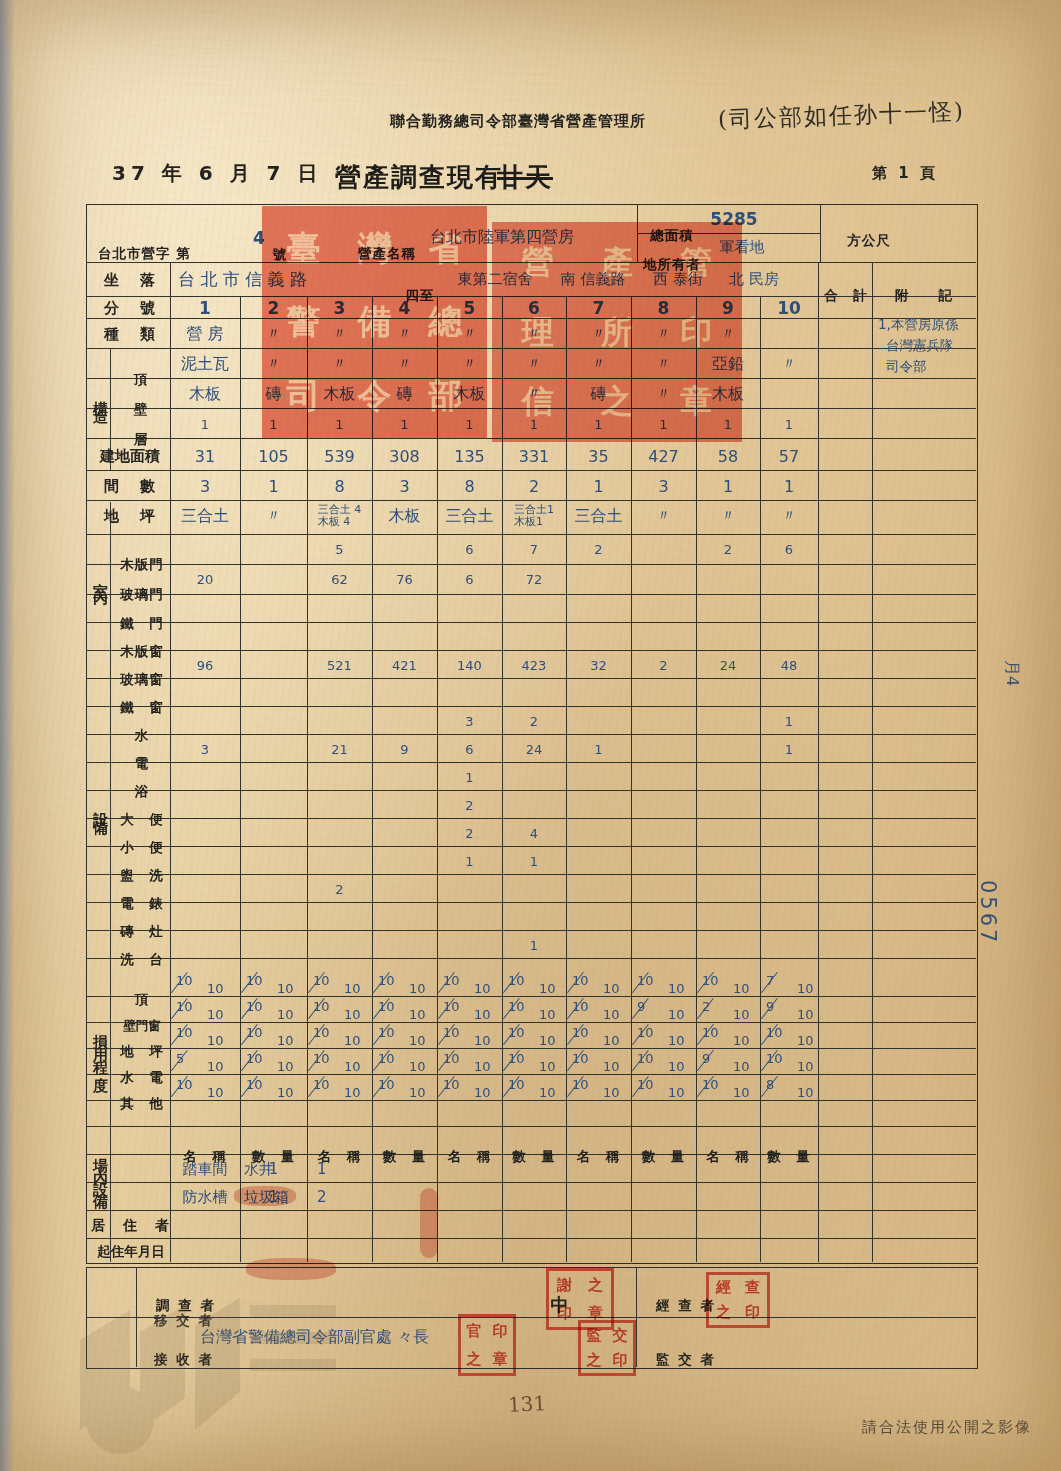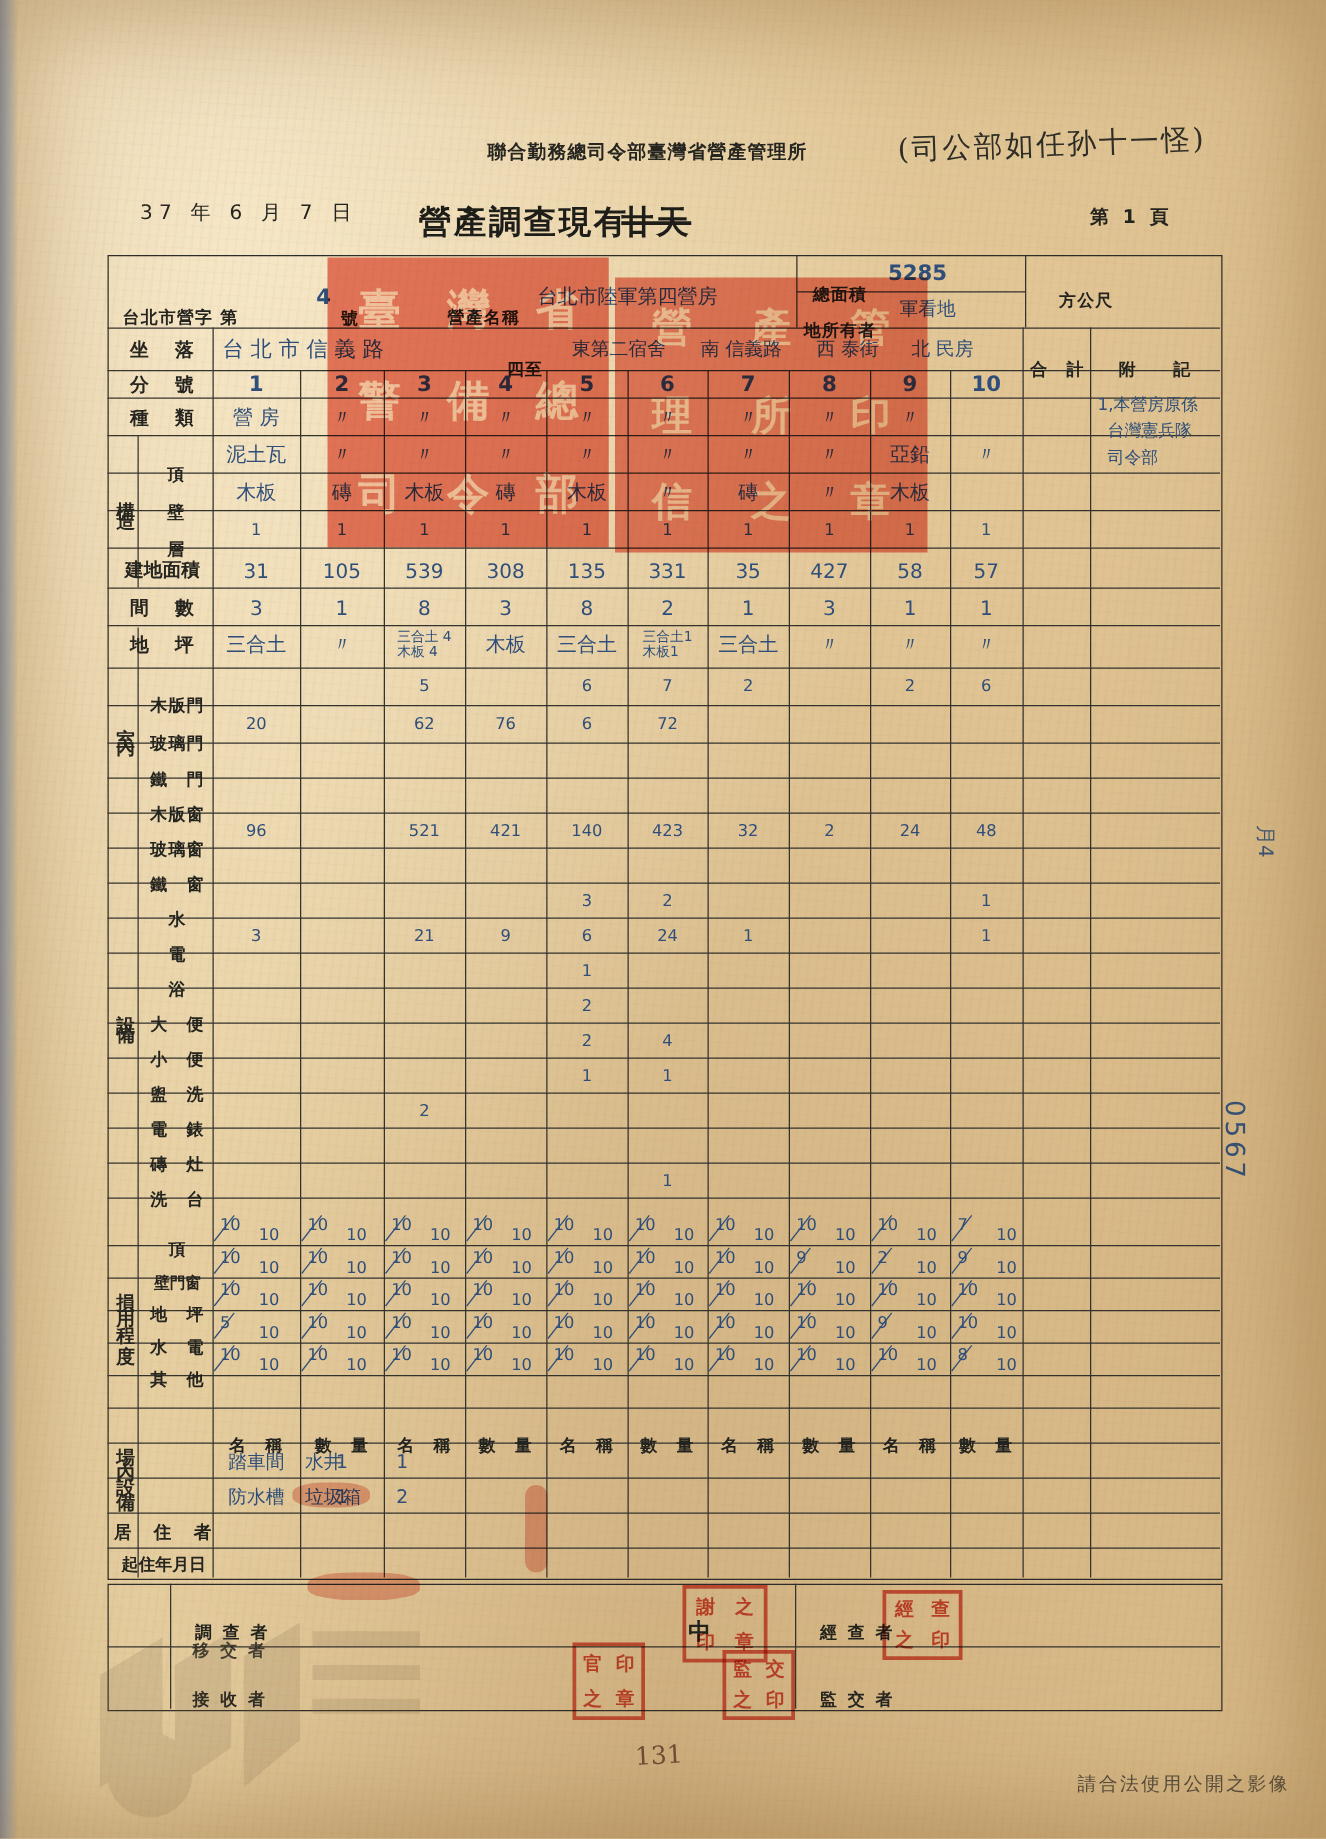--- a/index.html
+++ b/index.html
@@ -45,21 +45,21 @@
     font-size:15px;letter-spacing:1px;color:#23231f;font-weight:bold;
     font-family:"DejaVu Sans","Liberation Sans",sans-serif;
   }
   .hdr-hand{
     position:absolute;left:718px;top:100px;
     font-size:23px;color:#2b2b26;letter-spacing:2px;
     font-family:"DejaVu Serif","Liberation Serif",serif;
     transform:rotate(-2deg);
   }
   .hdr-date{
-    position:absolute;left:112px;top:160px;font-size:16px;color:#23231f;letter-spacing:5px;font-weight:normal;
+    position:absolute;left:112px;top:160px;font-size:20px;color:#23231f;letter-spacing:5px;font-weight:bold;
   }
   .hdr-title{
     position:absolute;left:335px;top:160px;font-size:26px;font-weight:bold;color:#1e1e1a;letter-spacing:2px;
   }
   .hdr-strike{
     position:absolute;left:497px;top:160px;font-size:26px;font-weight:bold;color:#1e1e1a;letter-spacing:2px;
     text-decoration:line-through;text-decoration-thickness:3px;
   }
   .hdr-page{
     position:absolute;left:872px;top:164px;font-size:15px;color:#23231f;letter-spacing:3px;font-weight:bold;
@@ -691,20 +691,21 @@
   <div class="ln lnh" style="left:86px;top:1317px;width:890px;"></div>
   <div class="ln lnv" style="left:136px;top:1267px;height:100px;"></div>
   <div class="ln lnv" style="left:636px;top:1267px;height:100px;"></div>
 
   <div class="cell lbl2" style="left:140px;top:1278px;width:92px;height:24px;letter-spacing:2px;">調 查 者</div>
   <div class="cell lbl2" style="left:545px;top:1276px;width:30px;height:26px;font-size:18px;">中</div>
   <div class="cell lbl2" style="left:640px;top:1278px;width:92px;height:24px;letter-spacing:2px;">經 查 者</div>
 
   <div class="cell lbl2" style="left:138px;top:1288px;width:92px;height:24px;letter-spacing:2px;opacity:.85;top:1293px;">移 交 者</div>
   <div class="cell lbl2" style="left:138px;top:1332px;width:92px;height:24px;letter-spacing:2px;">接 收 者</div>
+  <div class="cell hand" style="left:200px;top:1324px;width:420px;height:26px;font-size:16px;justify-content:flex-start;">台灣省警備總司令部副官處 々長</div>
   <div class="cell lbl2" style="left:640px;top:1332px;width:92px;height:24px;letter-spacing:2px;">監 交 者</div>
 
   <div class="big-stamp">
     <span>臺</span>
       <span>灣</span>
       <span>省</span>
     <span>警</span>
       <span>備</span>
       <span>總</span>
     <span>司</span>

